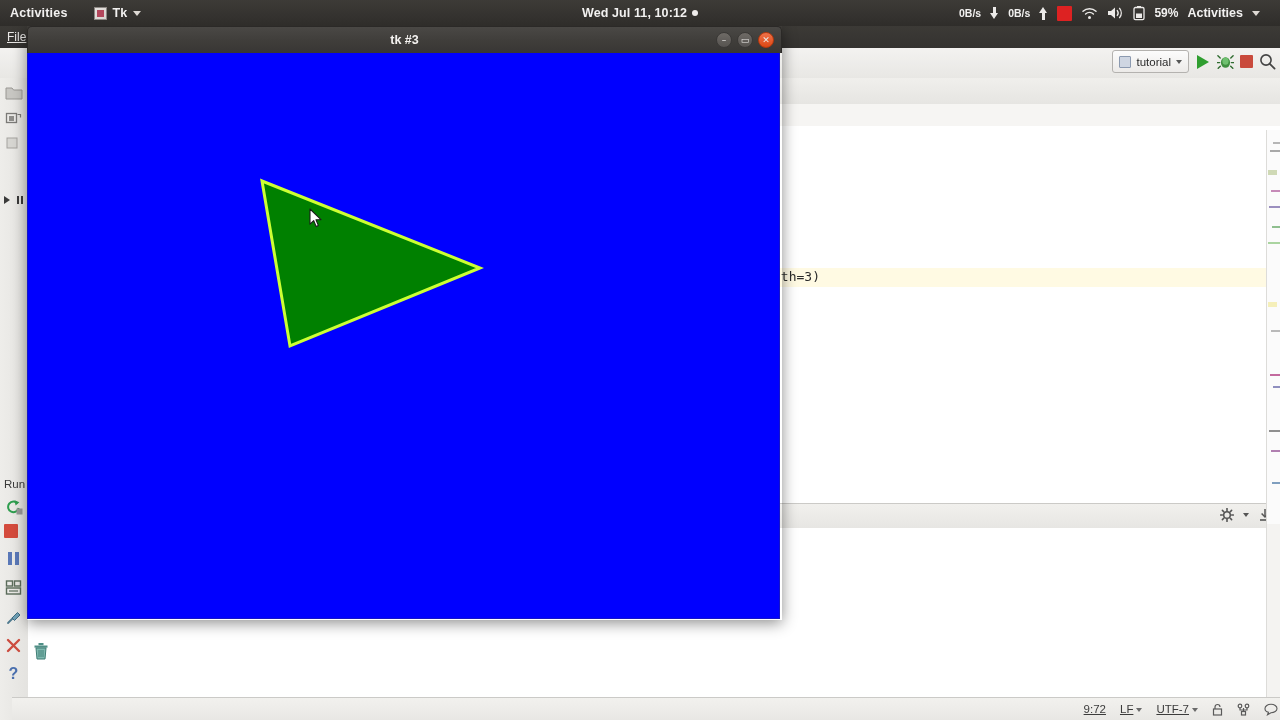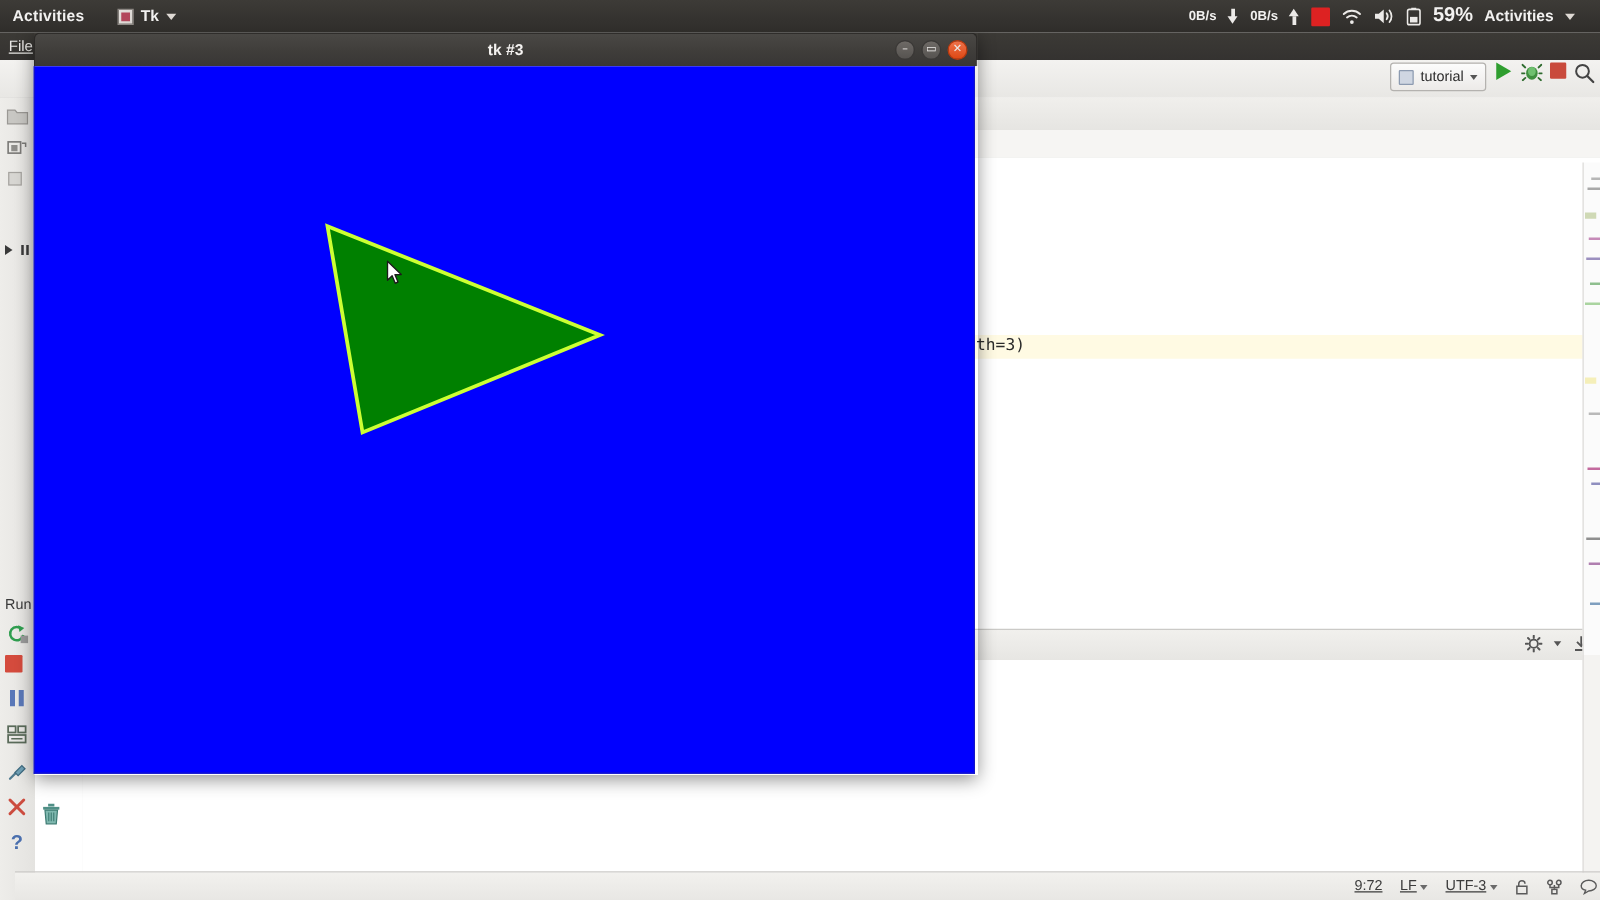--- a/index.html
+++ b/index.html
@@ -112,21 +112,21 @@
     position: absolute; left: 0; top: 0;
     border-left: 4.5px solid transparent;
     border-right: 4.5px solid transparent;
     border-bottom: 6px solid #eceae8;
   }
   .rec-square {
     width: 15px; height: 15px;
     background: #dd2222;
     border-radius: 1px;
   }
-  .ind-battery-pct { font-size: 16px; }
+  .ind-battery-pct { font-size: 12px; }
   .tp-user { font-size: 12.5px; }
 
   
   .ide {
     position: absolute;
     left: 0; top: 26px;
     width: 1280px; height: 694px;
     background: #f7f7f7;
   }
   
@@ -151,21 +151,21 @@
     position: absolute;
     left: 0; top: 22px;
     width: 1280px; height: 30px;
     background: linear-gradient(to bottom,#f3f2f0,#e8e7e4);
     border-bottom: 1px solid #c5c4c1;
   }
   .tb-right {
     position: absolute;
     right: 4px; top: 2px;
     display: flex;
-    align-items: flex-start;
+    align-items: center;
     gap: 6px;
   }
   .runconfig {
     display: flex;
     align-items: center;
     gap: 5px;
     height: 21px;
     padding: 0 6px;
     background: linear-gradient(to bottom,#fcfcfc,#eceae8);
     border: 1px solid #b4b2af;
@@ -595,21 +595,21 @@
       </svg>
     </div>
 
     <div class="statusbar">
       <span class="sb-item">9:72</span>
       <span class="sb-item">
         <span>LF</span>
         <span class="sb-caret"></span>
       </span>
       <span class="sb-item">
-        <span>UTF-3</span>
+        <span>UTF-7</span>
         <span class="sb-caret"></span>
       </span>
       <span class="sb-item">
         <svg class="lock-icon" viewBox="0 0 11 13">
           <path d="M3 6 V4 a2.5 2.5 0 0 1 5 0" fill="none" stroke="#5a5a5a" stroke-width="1.2"></path>
           <rect x="1.5" y="6" width="8" height="6" fill="none" stroke="#5a5a5a" stroke-width="1.2"></rect>
         </svg>
       </span>
       <span class="sb-item">
         <svg class="branch-icon" viewBox="0 0 13 13">
@@ -657,20 +657,23 @@
 
   <div class="top-panel">
     <div class="tp-activities">Activities</div>
 
     <div class="tp-appgroup">
       <span class="tp-appicon"></span>
       <span>Tk</span>
       <span class="caret-down"></span>
     </div>
 
+    <div class="tp-center">
+      <span>Wed Jul 11, 10:12</span><span class="rec-dot"></span>
+    </div>
 
     <div class="tp-right">
       <span class="net-rate">0B/s</span>
       <span class="arrow-dn"></span>
       <span class="net-rate">0B/s</span>
       <span class="arrow-up"></span>
       <span class="rec-square"></span>
 
       <svg width="17" height="14" viewBox="0 0 17 14">
         <g fill="none" stroke="#eceae8" stroke-width="1.5" stroke-linecap="round">

